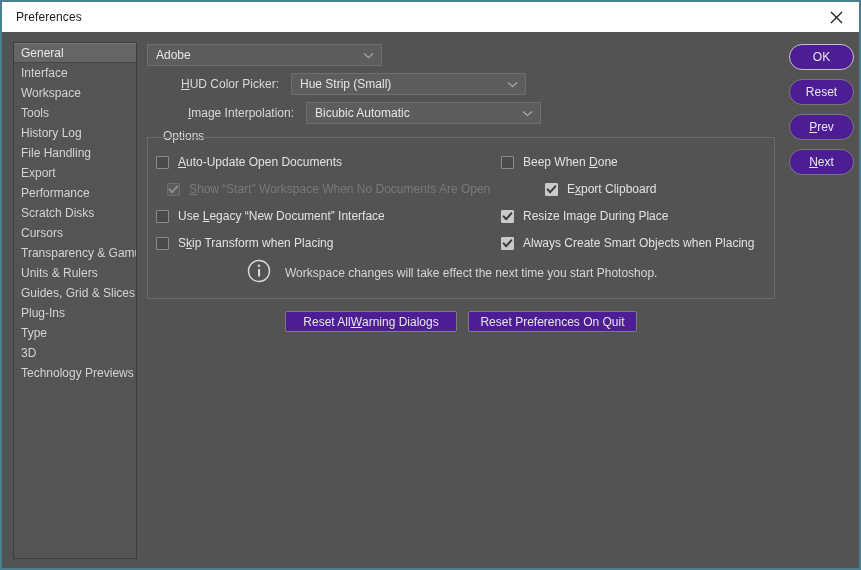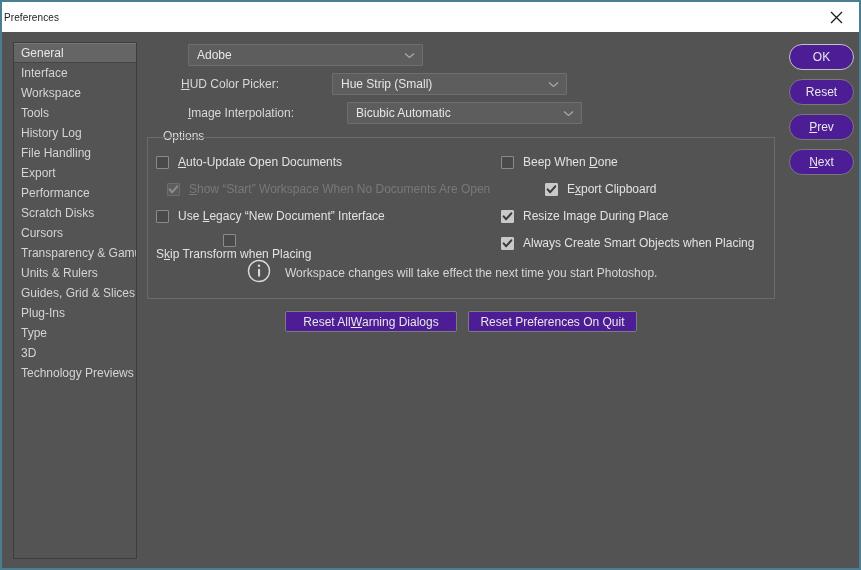--- a/index.html
+++ b/index.html
@@ -31,23 +31,23 @@
     position: absolute;
     left: 0; top: 0;
     width: 857px;
     height: 30px;
     background: #ffffff;
     display: flex;
     align-items: center;
     justify-content: space-between;
   }
   .titlebar-text {
-    font-size: 10px;
+    font-size: 12px;
     color: #1b1b1b;
-    padding-left: 2px;
+    padding-left: 14px;
     letter-spacing: .1px;
     user-select: none;
   }
   .close-btn {
     width: 46px;
     height: 30px;
     display: flex;
     align-items: center;
     justify-content: center;
     cursor: pointer;
@@ -104,21 +104,20 @@
     position: relative;
     width: 235px;
     height: 22px;
     box-sizing: border-box;
     background: #5d5d5d;
     border: 1px solid #6e6e6e;
     border-radius: 1px;
     display: flex;
     align-items: center;
     cursor: default;
-    margin-left: 41px;
   }
   .select-value {
     font-size: 12px;
     color: #e6e6e6;
     padding-left: 8px;
     white-space: nowrap;
     overflow: hidden;
   }
   .select-arrow {
     position: absolute;
@@ -331,21 +330,21 @@
           <svg width="11" height="11" viewBox="0 0 11 11">
             <path d="M1.6 5.4 L4.2 8.2 L9.3 2.3" stroke="#8e8e8e" stroke-width="2" fill="none" stroke-linecap="round" stroke-linejoin="round"></path>
           </svg>
         </span>
         <span class="cb-label"><u>S</u>how “Start” Workspace When No Documents Are Open</span>
       </div>
       <div class="cb-row" style="left: 154px; top: 205px;">
         <span class="cb"></span>
         <span class="cb-label">Use <u>L</u>egacy “New Document” Interface</span>
       </div>
-      <div class="cb-row" style="left: 154px; top: 232px; flex-direction: column;">
+      <div class="cb-row" style="left: 154px; top: 232px;">
         <span class="cb"></span>
         <span class="cb-label">S<u>k</u>ip Transform when Placing</span>
       </div>
     </div>
   <div id="cb-right">
       <div class="cb-row" style="left: 499px; top: 151px;">
         <span class="cb"></span>
         <span class="cb-label">Beep When <u>D</u>one</span>
       </div>
       <div class="cb-row" style="left: 499px; top: 178px; padding-left: 44px;">

